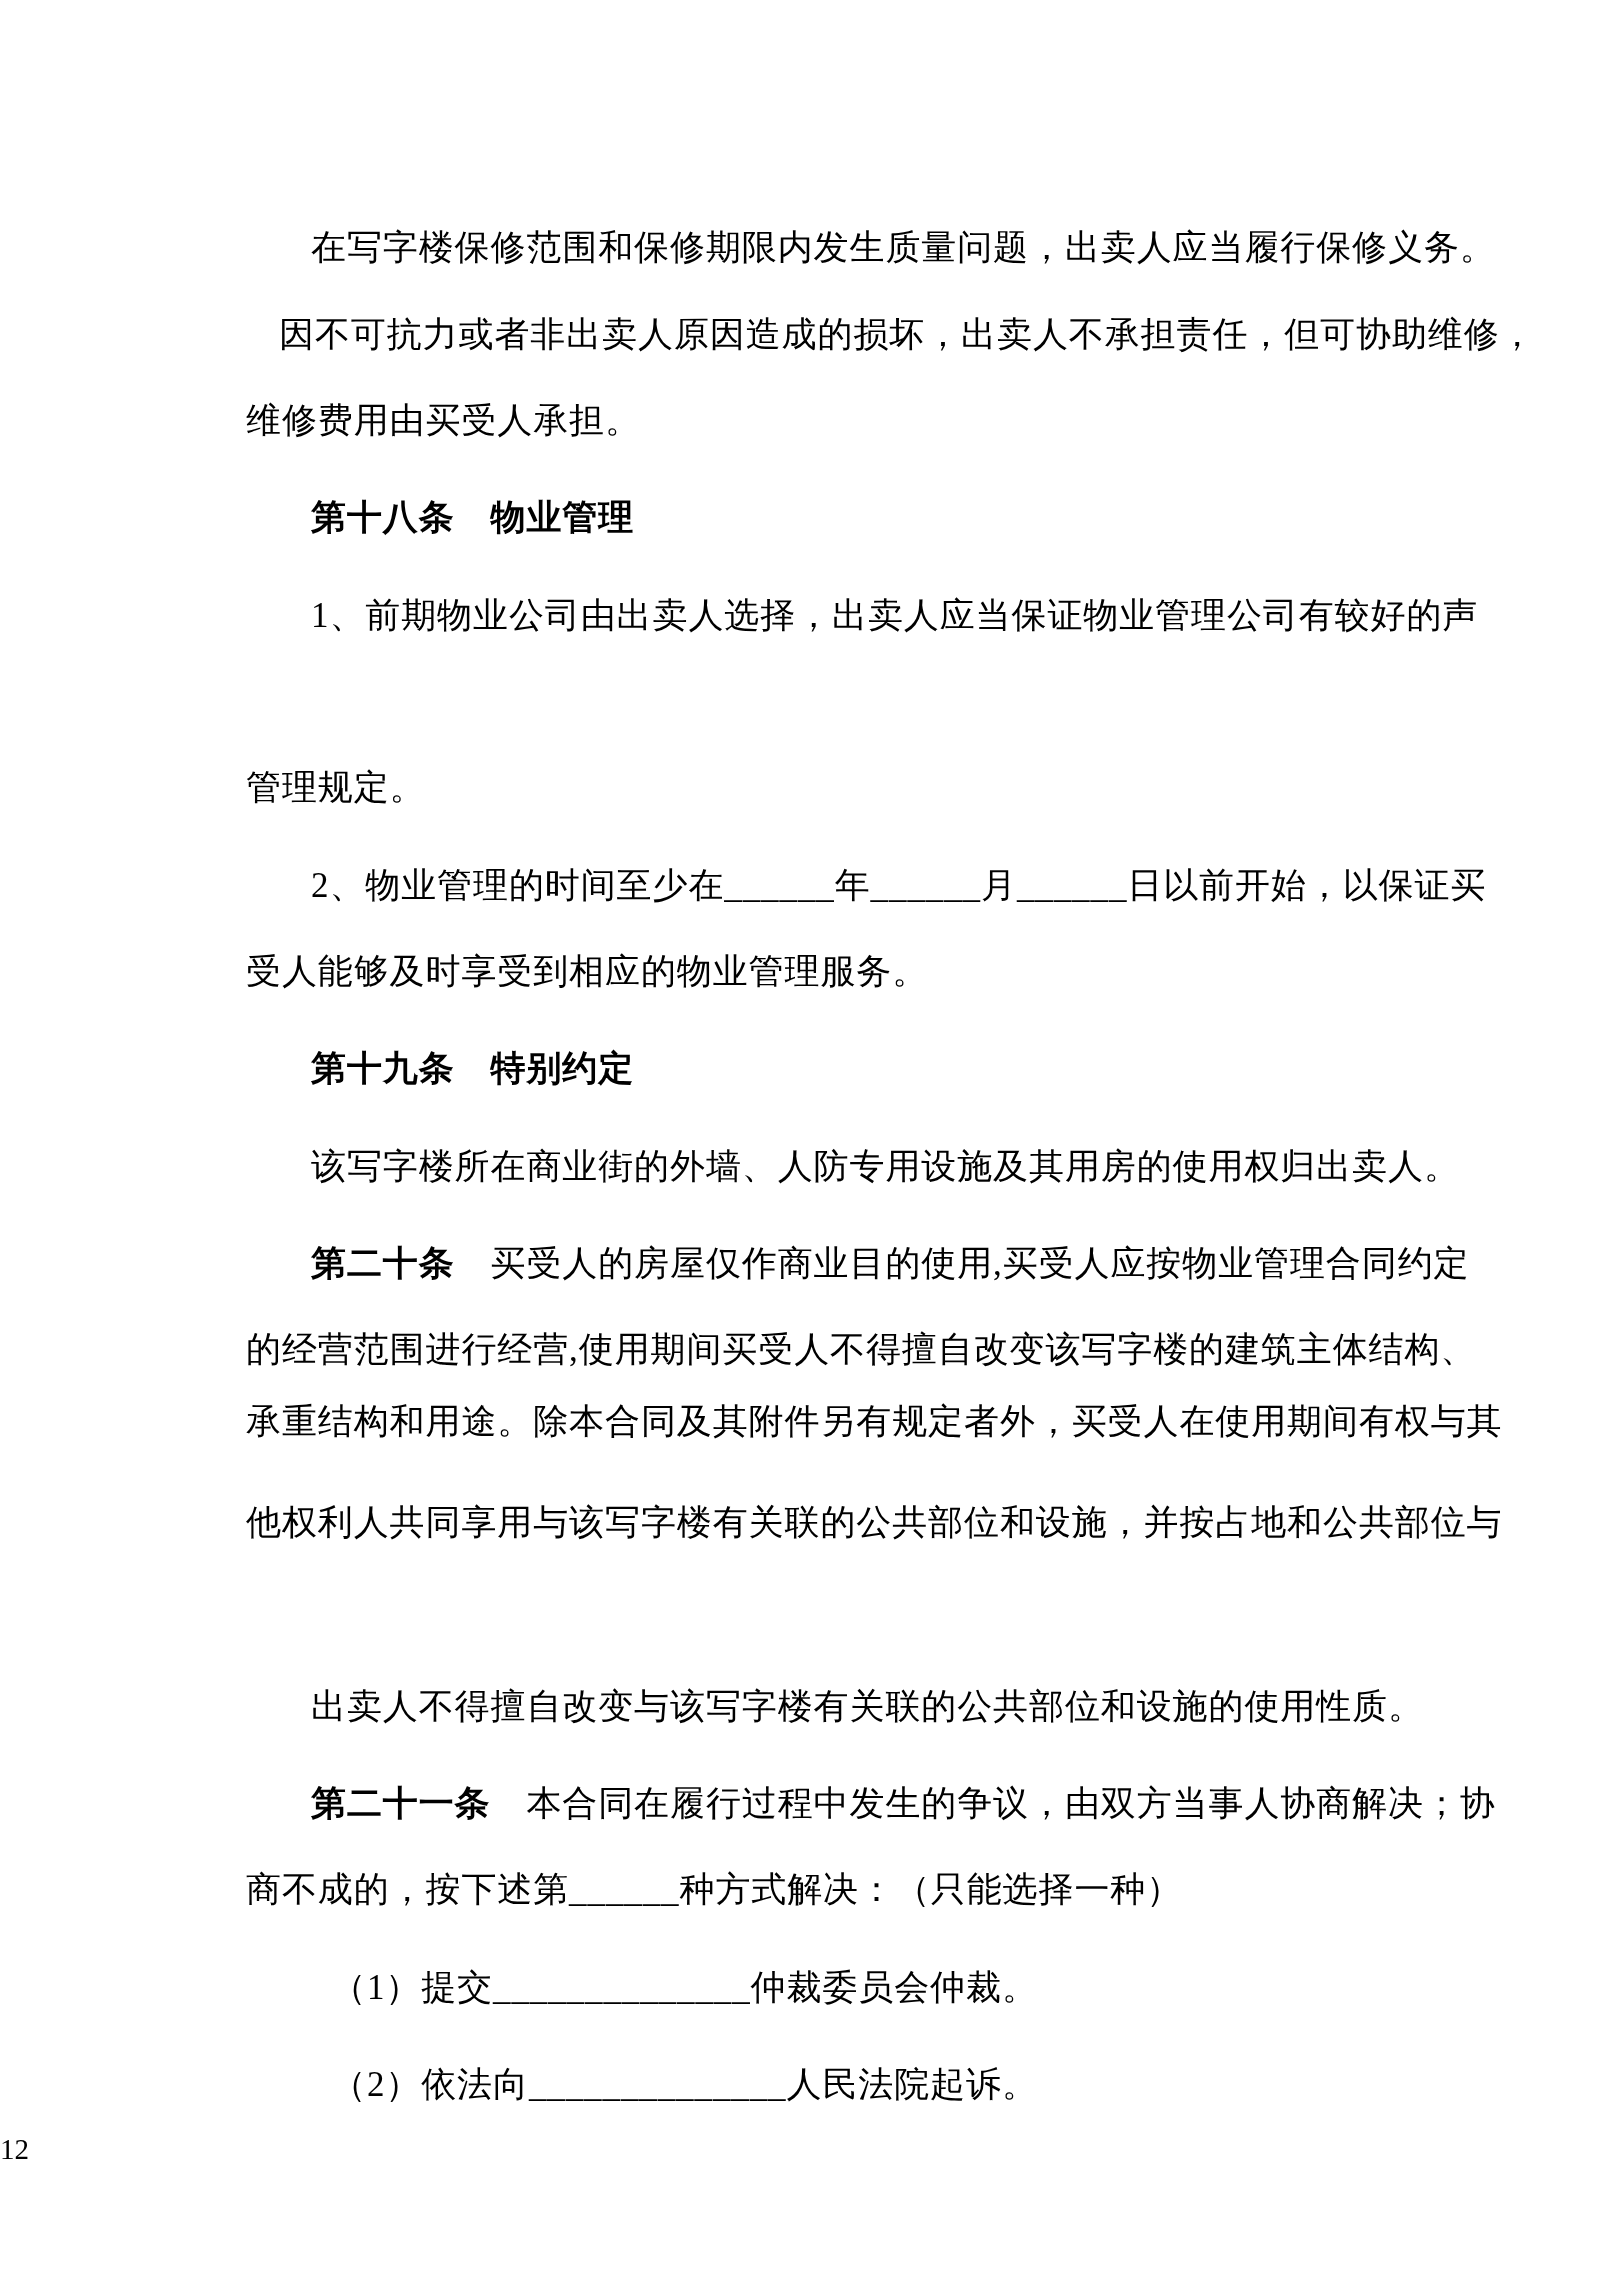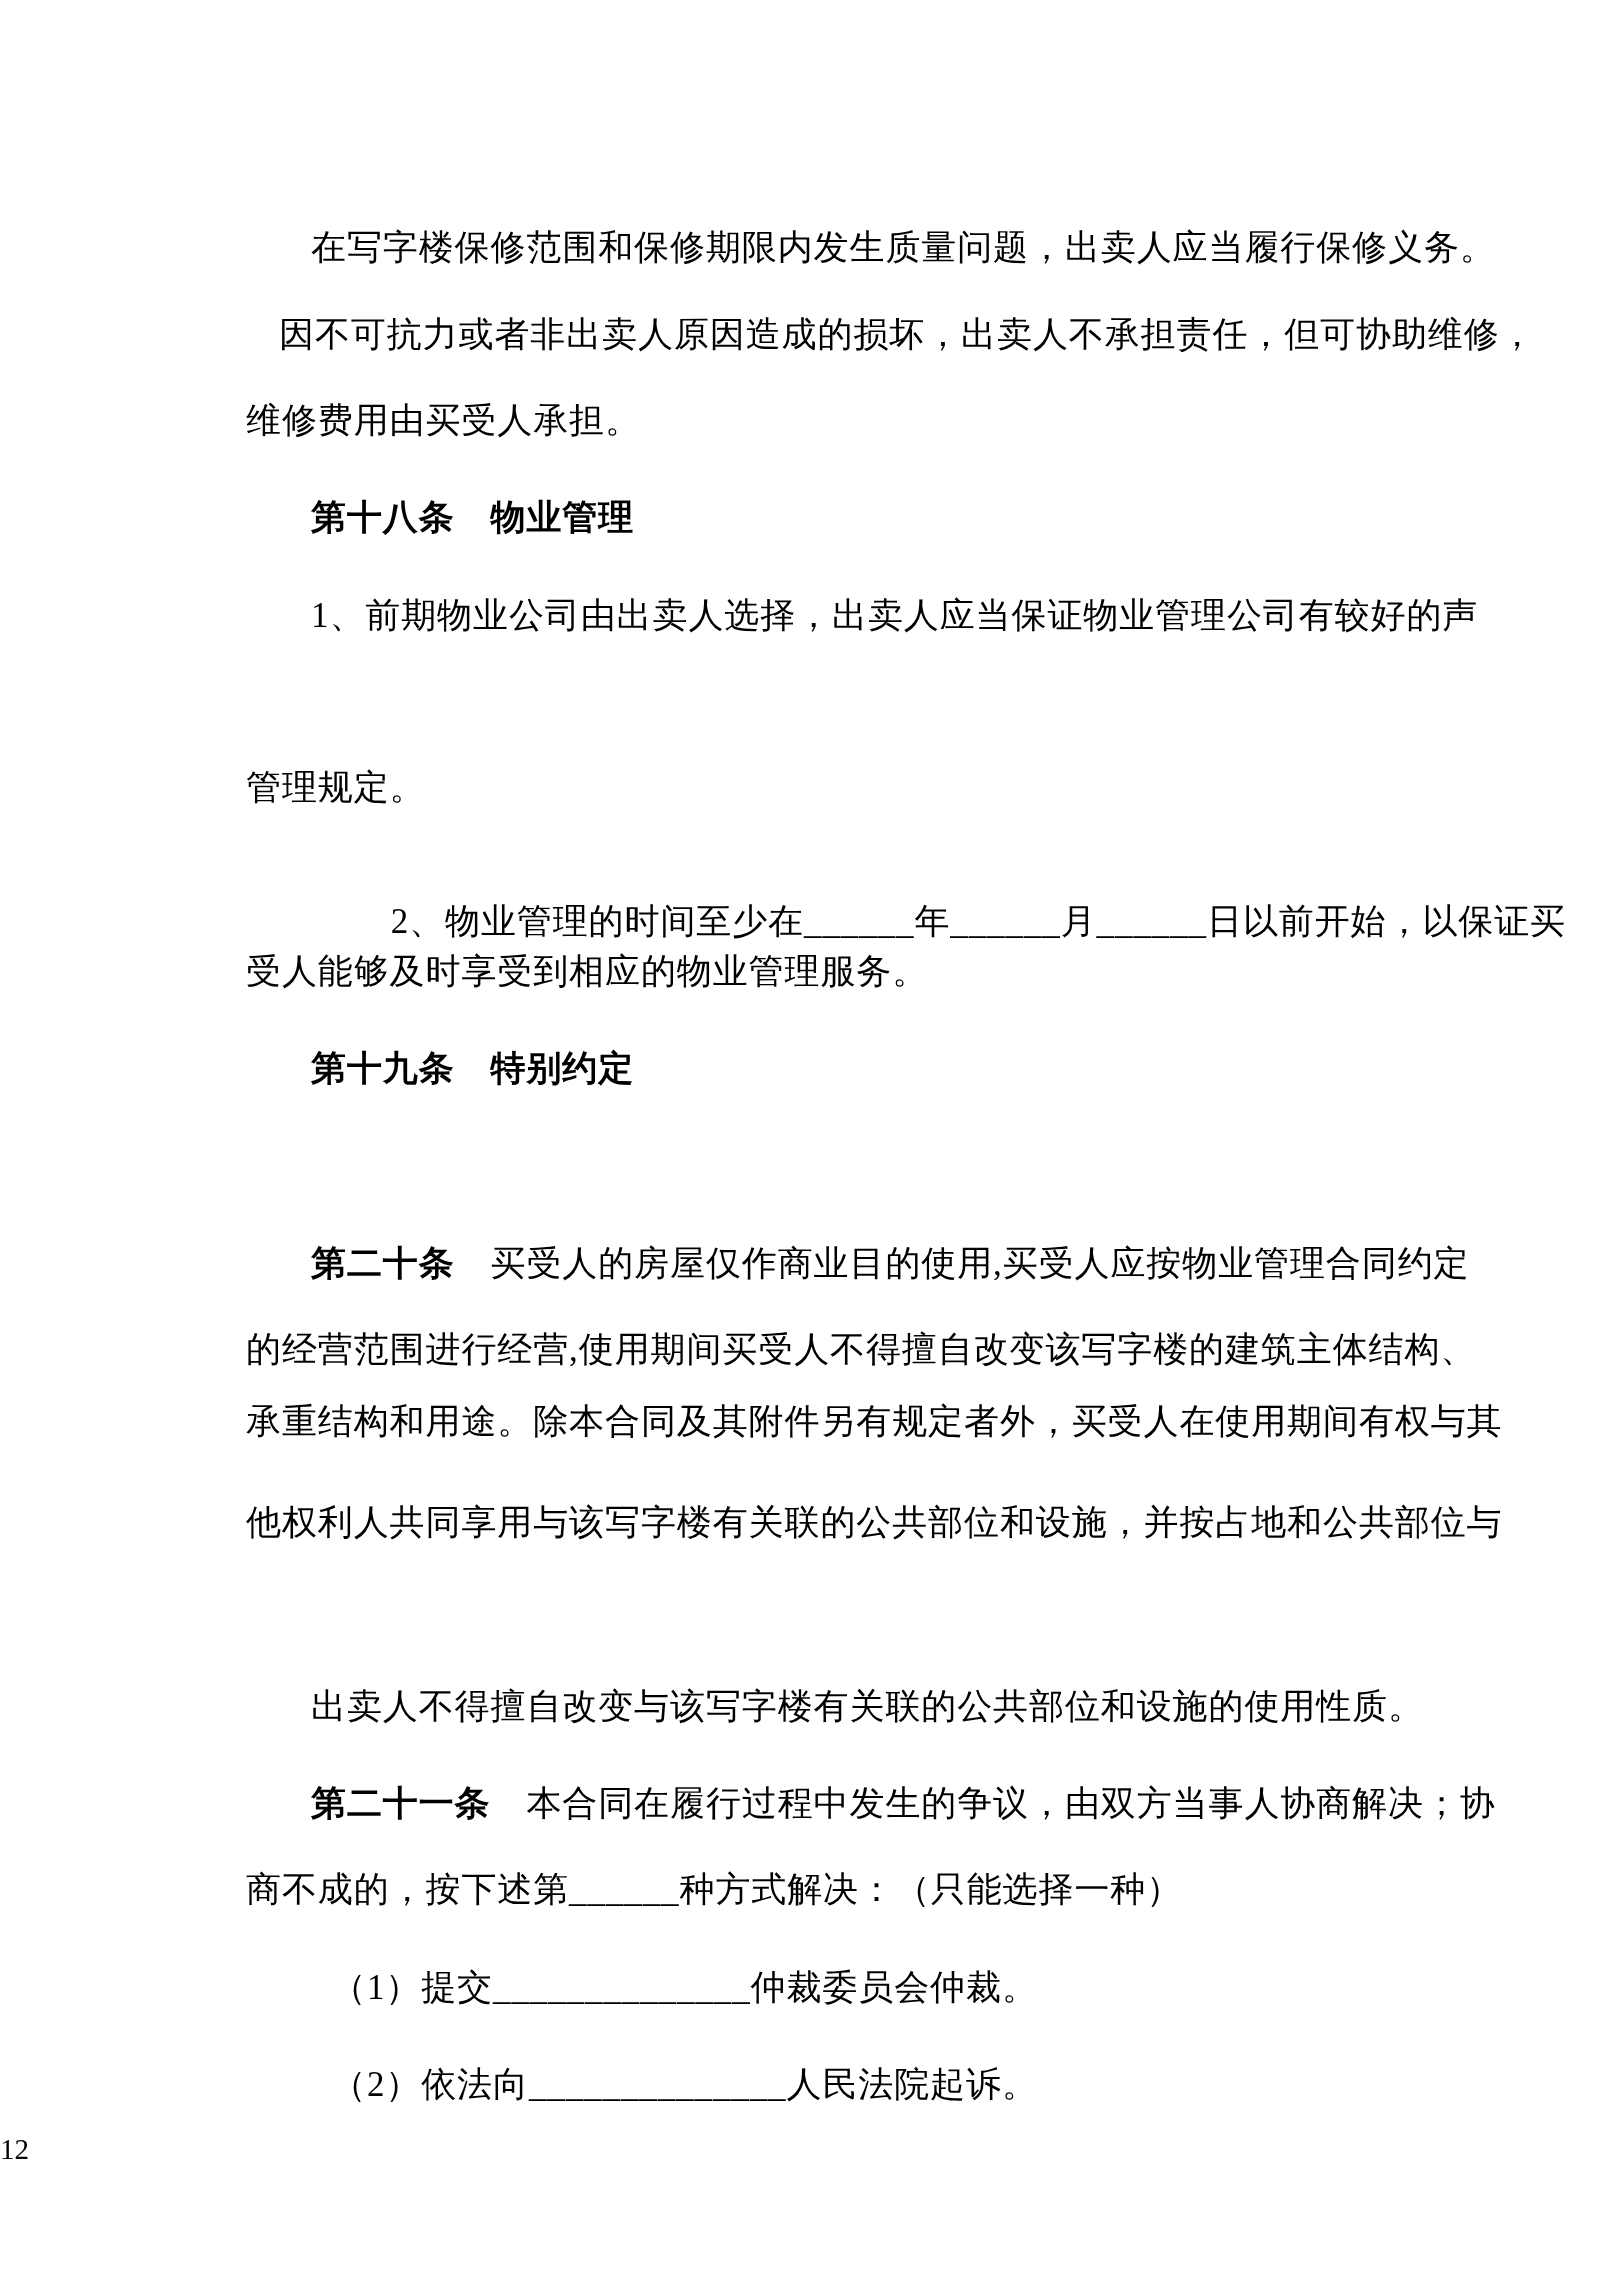--- a/index.html
+++ b/index.html
@@ -46,23 +46,24 @@
 <body>
 
 <div class="page">
   <div class="content" id="doc-content">
       <div class="line" style="top: 226px; padding-left: 65px;"><span class="seg">在写字楼保修范围和保修期限内发生质量问题，出卖人应当履行保修义务。</span></div>
       <div class="line" style="top: 313px; padding-left: 0px; margin-left: 33px;"><span class="seg">因不可抗力或者非出卖人原因造成的损坏，出卖人不承担责任，但可协助维修，</span></div>
       <div class="line" style="top: 399px; padding-left: 0px;"><span class="seg">维修费用由买受人承担。</span></div>
       <div class="line" style="top: 496px; padding-left: 65px;"><span class="seg-bold">第十八条　物业管理</span></div>
       <div class="line" style="top: 594px; padding-left: 65px;"><span class="seg">1、前期物业公司由出卖人选择，出卖人应当保证物业管理公司有较好的声</span></div>
       <div class="line" style="top: 766px; padding-left: 0px;"><span class="seg">管理规定。</span></div>
-      <div class="line" style="top: 900px; padding-left: 65px; text-align: right;"><span class="seg">2、物业管理的时间至少在______年______月______日以前开始，以保证买</span></div>
+      <div class="line" style="top: 864px; padding-left: 65px;"><span class="seg">2、物业管理的时间至少在______年______月______日以前开始，以保证买</span></div>
       <div class="line" style="top: 950px; padding-left: 0px;"><span class="seg">受人能够及时享受到相应的物业管理服务。</span></div>
       <div class="line" style="top: 1047px; padding-left: 65px;"><span class="seg-bold">第十九条　特别约定</span></div>
+      <div class="line" style="top: 1145px; padding-left: 65px;"><span class="seg">该写字楼所在商业街的外墙、人防专用设施及其用房的使用权归出卖人。</span></div>
       <div class="line" style="top: 1242px; padding-left: 65px;"><span class="seg-bold">第二十条</span><span class="seg">　买受人的房屋仅作商业目的使用,买受人应按物业管理合同约定</span></div>
       <div class="line" style="top: 1328px; padding-left: 0px;"><span class="seg">的经营范围进行经营,使用期间买受人不得擅自改变该写字楼的建筑主体结构、</span></div>
       <div class="line" style="top: 1400px; padding-left: 0px;"><span class="seg">承重结构和用途。除本合同及其附件另有规定者外，买受人在使用期间有权与其</span></div>
       <div class="line" style="top: 1501px; padding-left: 0px;"><span class="seg">他权利人共同享用与该写字楼有关联的公共部位和设施，并按占地和公共部位与</span></div>
       <div class="line" style="top: 1685px; padding-left: 65px;"><span class="seg">出卖人不得擅自改变与该写字楼有关联的公共部位和设施的使用性质。</span></div>
       <div class="line" style="top: 1782px; padding-left: 65px;"><span class="seg-bold">第二十一条</span><span class="seg">　本合同在履行过程中发生的争议，由双方当事人协商解决；协</span></div>
       <div class="line" style="top: 1868px; padding-left: 0px;"><span class="seg">商不成的，按下述第______种方式解决：（只能选择一种）</span></div>
       <div class="line" style="top: 1966px; padding-left: 85px;"><span class="seg">（1）提交______________仲裁委员会仲裁。</span></div>
       <div class="line" style="top: 2063px; padding-left: 85px;"><span class="seg">（2）依法向______________人民法院起诉。</span></div>
     </div>

